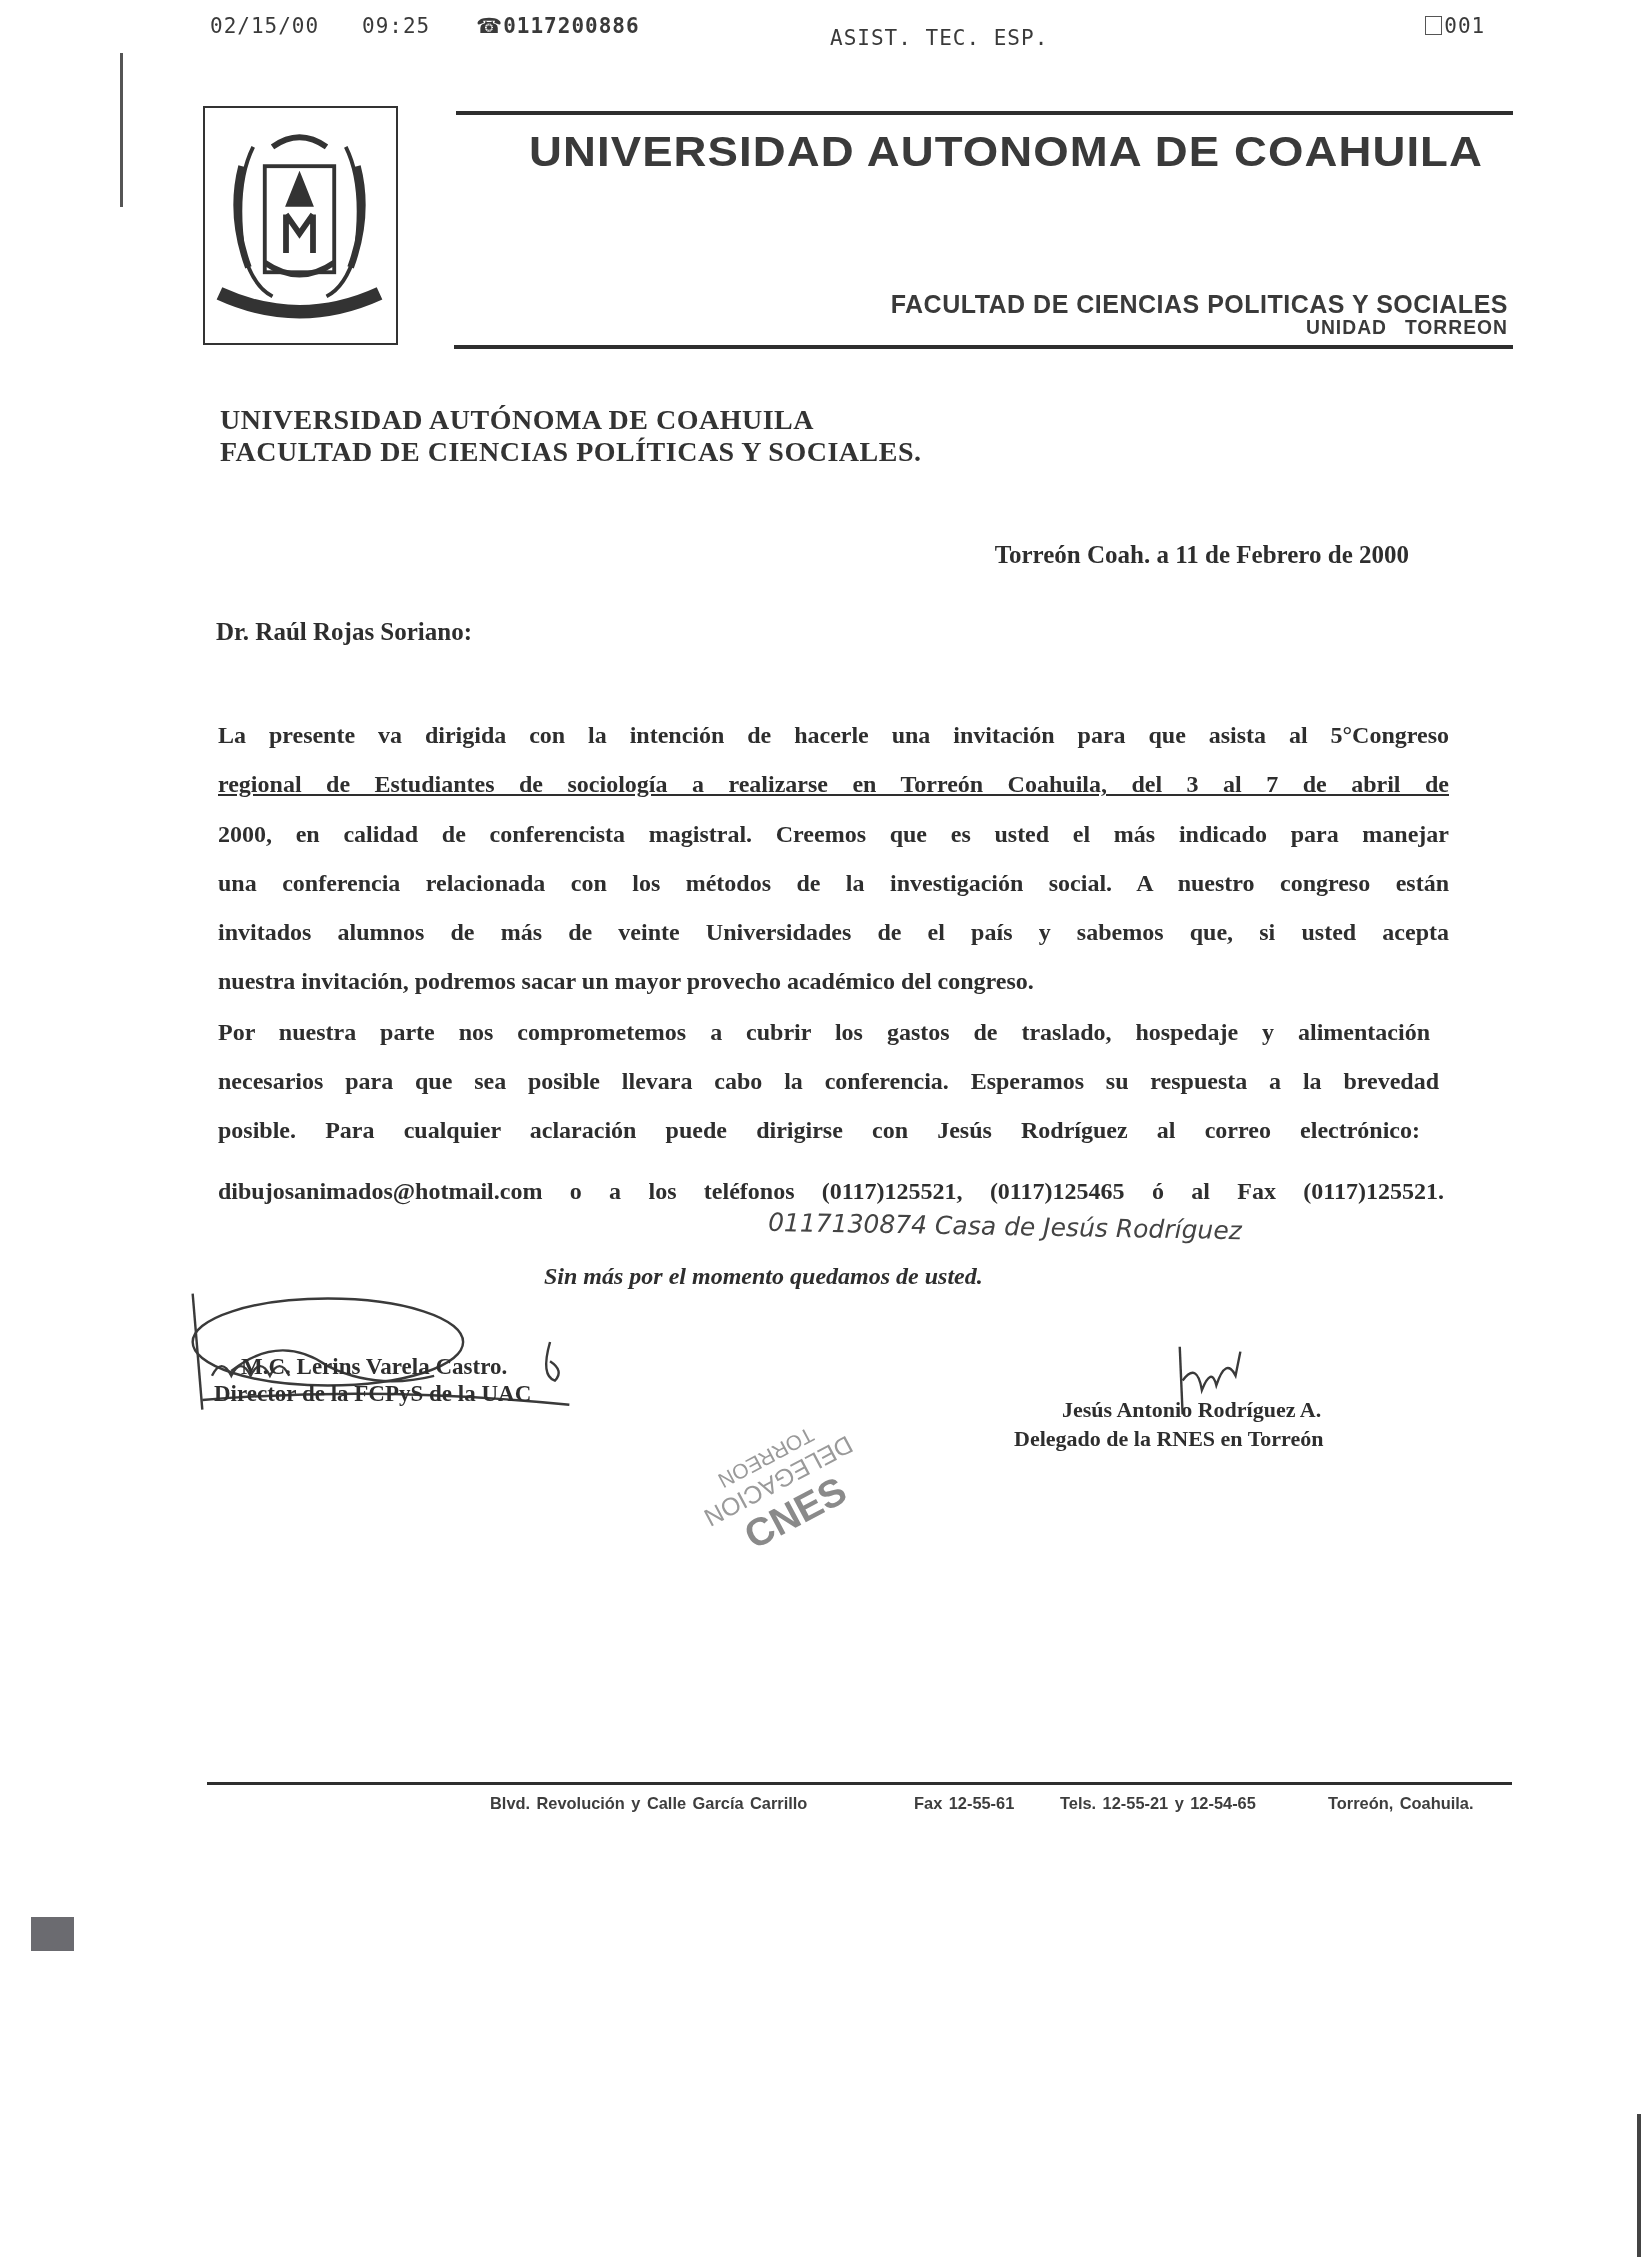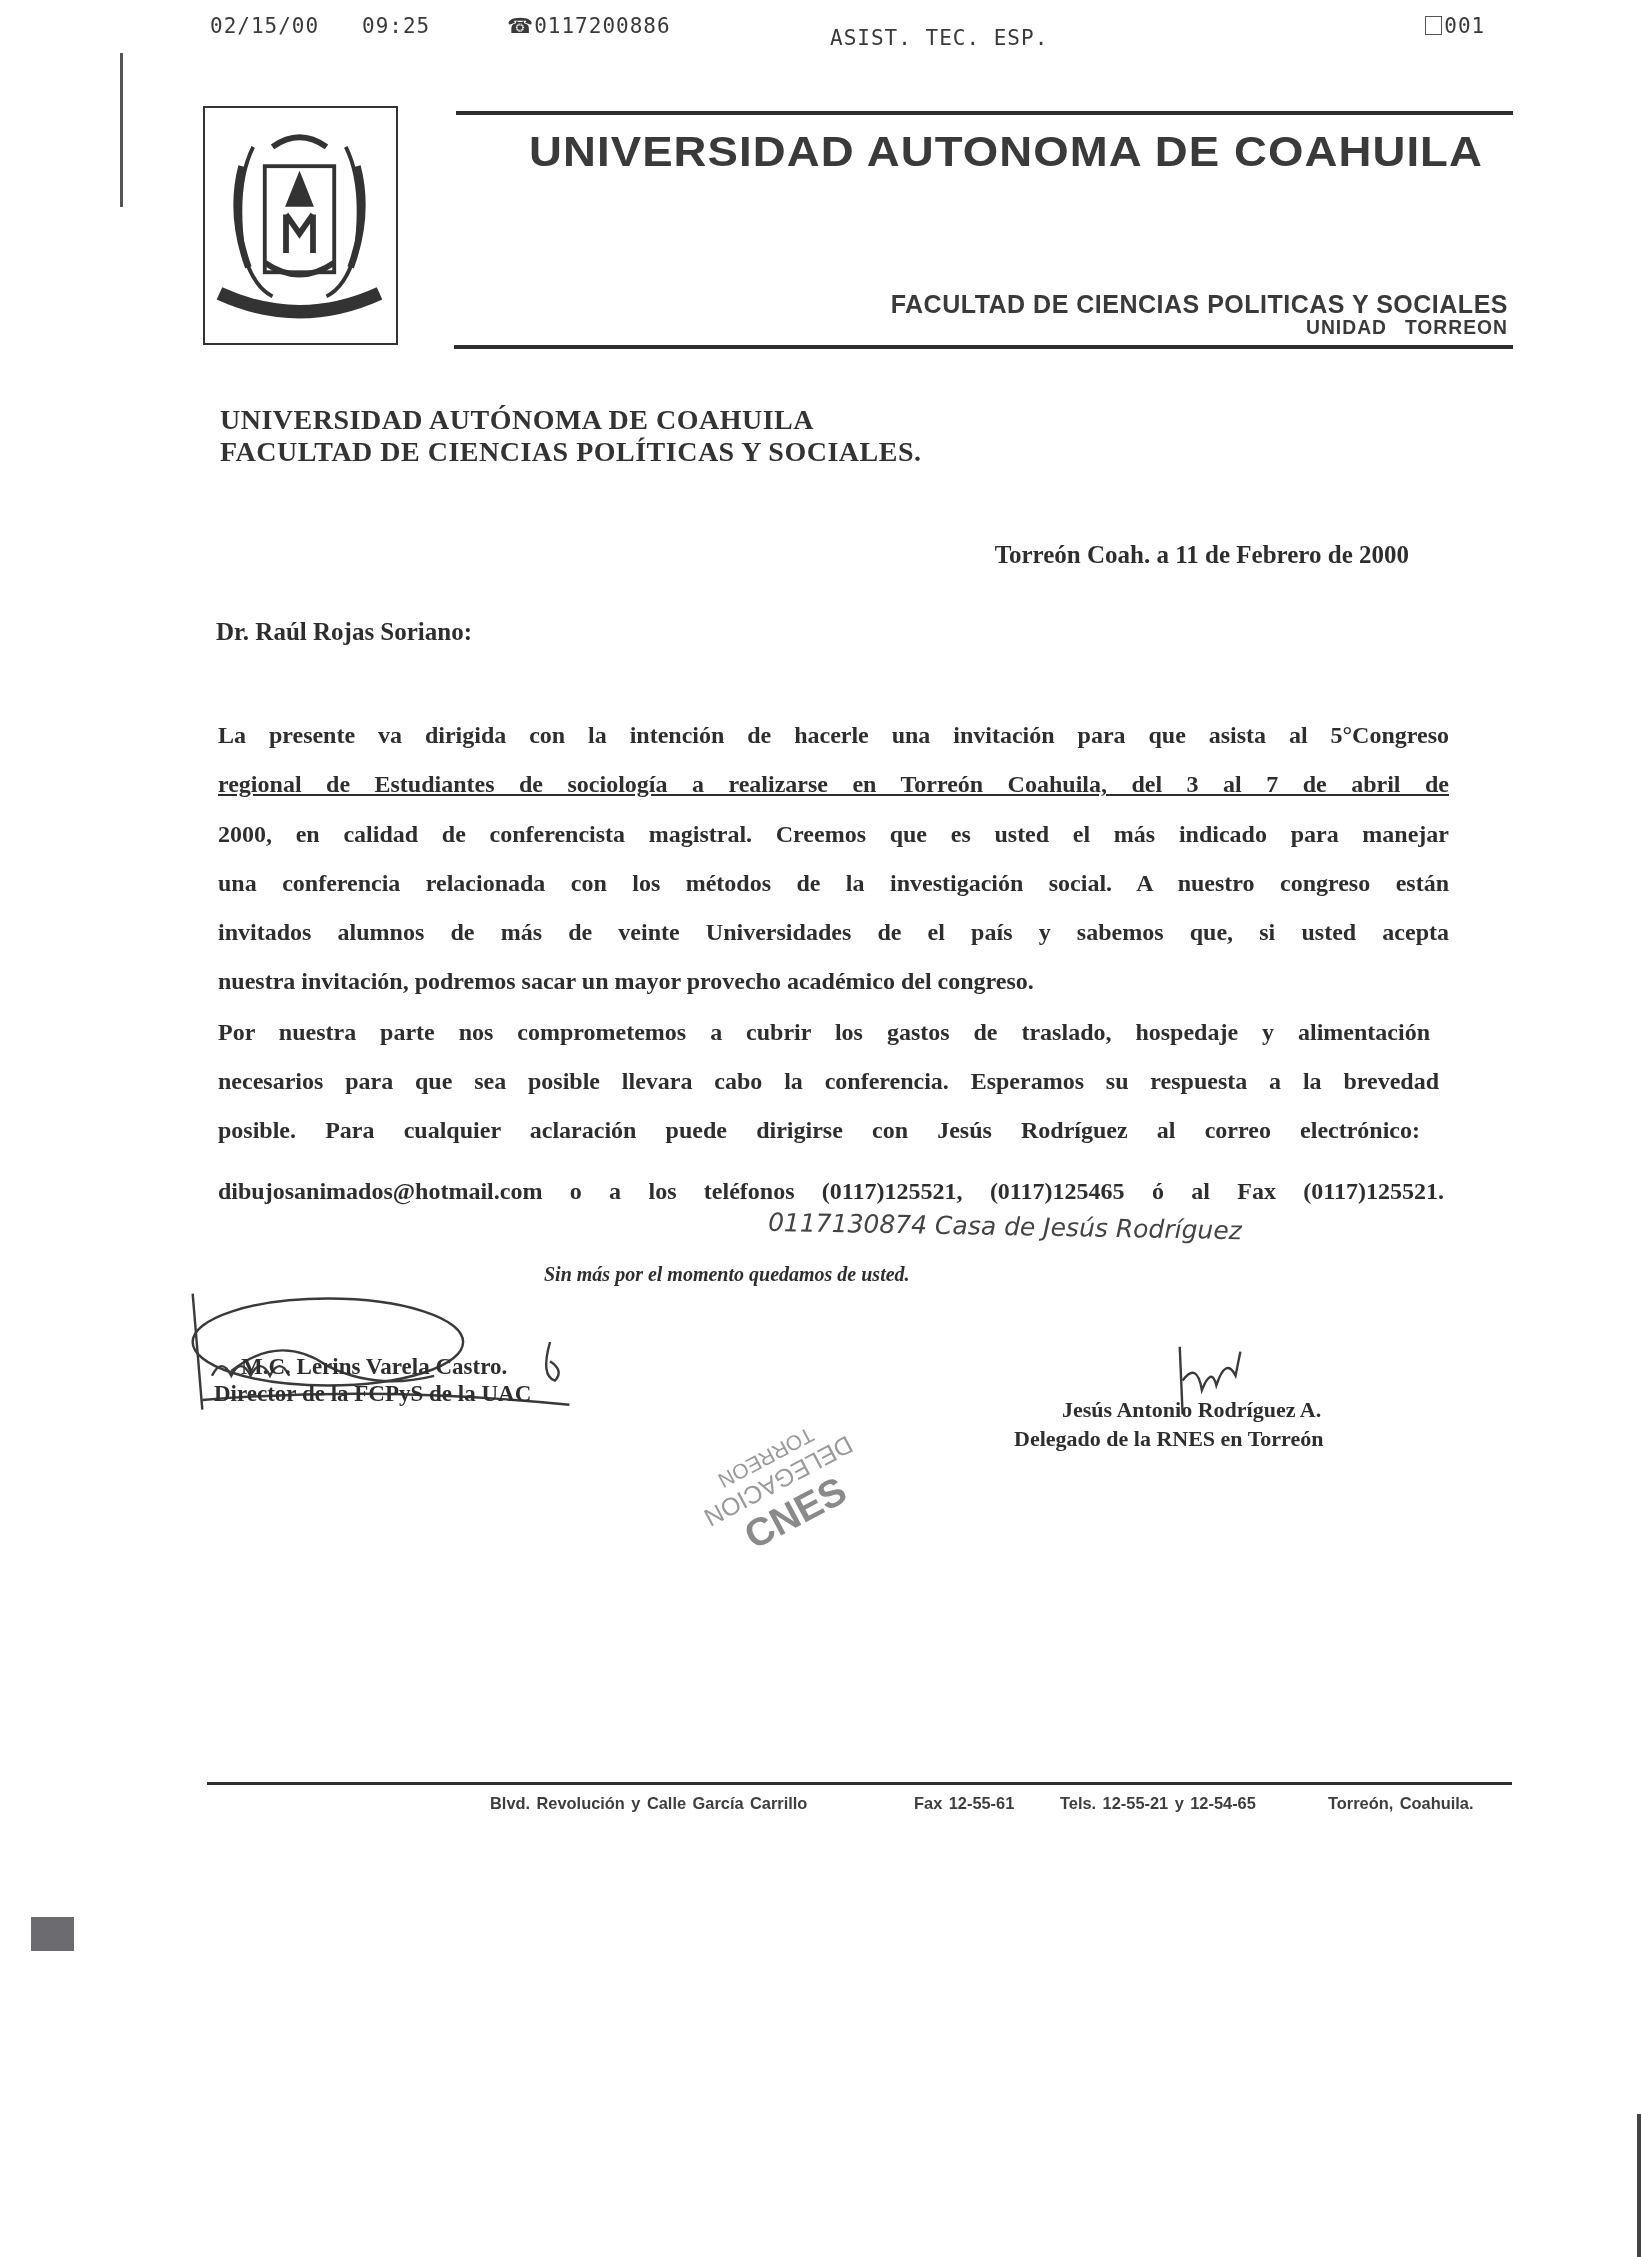--- a/index.html
+++ b/index.html
@@ -4,34 +4,34 @@
 <style>
   html, body { margin:0; padding:0; }
   body { width:1641px; height:2257px; background:#ffffff; position:relative; overflow:hidden; color:#2a2a2a; }
   .abs { position:absolute; white-space:nowrap; }
   .mono { font-family:"DejaVu Sans Mono", monospace; font-size:21px; color:#3a3a3a; letter-spacing:1px; }
   .rule { position:absolute; height:3.9px; background:#2e2e2e; }
   .title { font-family:"Liberation Sans", sans-serif; font-weight:bold; font-size:43px; color:#3a3a3a; letter-spacing:1px; transform:scaleX(1.06); transform-origin:left; }
   .fac { font-family:"Liberation Sans", sans-serif; font-weight:bold; font-size:25px; color:#3a3a3a; letter-spacing:0.5px; }
   .unidad { font-family:"Liberation Sans", sans-serif; font-weight:bold; font-size:19.3px; color:#3a3a3a; letter-spacing:1px; word-spacing:11.6px; }
   .lh { font-family:"Liberation Serif", serif; font-weight:bold; font-size:28px; color:#333; letter-spacing:0.5px; }
-  .body { font-family:"Liberation Serif", serif; font-size:20px; color:#2e2e2e; font-weight:bold; }
+  .body { font-family:"Liberation Serif", serif; font-size:24px; color:#2e2e2e; font-weight:bold; }
   .line { position:absolute; left:218px; width:1231px; font-family:"Liberation Serif", serif; font-size:24px; font-weight:bold; color:#2e2e2e; text-align:justify; text-align-last:justify; white-space:nowrap; }
   .line.last { text-align-last:left; }
   .hand { font-family:"DejaVu Sans", sans-serif; font-size:25px; color:#444; font-style:italic; font-weight:normal; transform:rotate(1deg); }
   .footer { font-family:"Liberation Sans", sans-serif; font-weight:bold; font-size:16.4px; color:#3e3e3e; word-spacing:1.9px; }
   .logo-box { position:absolute; left:203px; top:106px; width:195px; height:239px; border:2.9px solid #333; box-sizing:border-box; }
   .stamp { position:absolute; left:676px; top:1439px; width:232px; height:135px; transform:rotate(-28deg); color:#9a9a9a; font-family:"Liberation Sans", sans-serif; }
 </style>
 </head>
 <body>
 
 <div class="abs mono" style="left:210px; top:13.5px;text-align:right;">02/15/00</div>
 <div class="abs mono" style="left:362px; top:13.5px;">09:25</div>
-<div class="abs mono" style="left:507px; top:13.5px;">
+<div class="abs mono" style="left:476px; top:13.5px;font-weight:bold;">
   <span style="font-family:'DejaVu Sans',sans-serif;">☎</span><span>0117200886</span>
 </div>
 <div class="abs mono" style="left:830px; top:26px;text-align:center;">ASIST. TEC. ESP.</div>
 <div class="abs mono" style="left:1425px; top:13.5px;">
   <span style="display:inline-block;width:15.4px;height:17.4px;border:1.9px solid #555;vertical-align:-2.9px;margin-right:1.9px;"></span><span>001</span>
 </div>
 
 <div class="abs" style="left:120px; top:53px; width:2.9px; height:154px; background:#555;"></div>
 
 <div class="logo-box">

